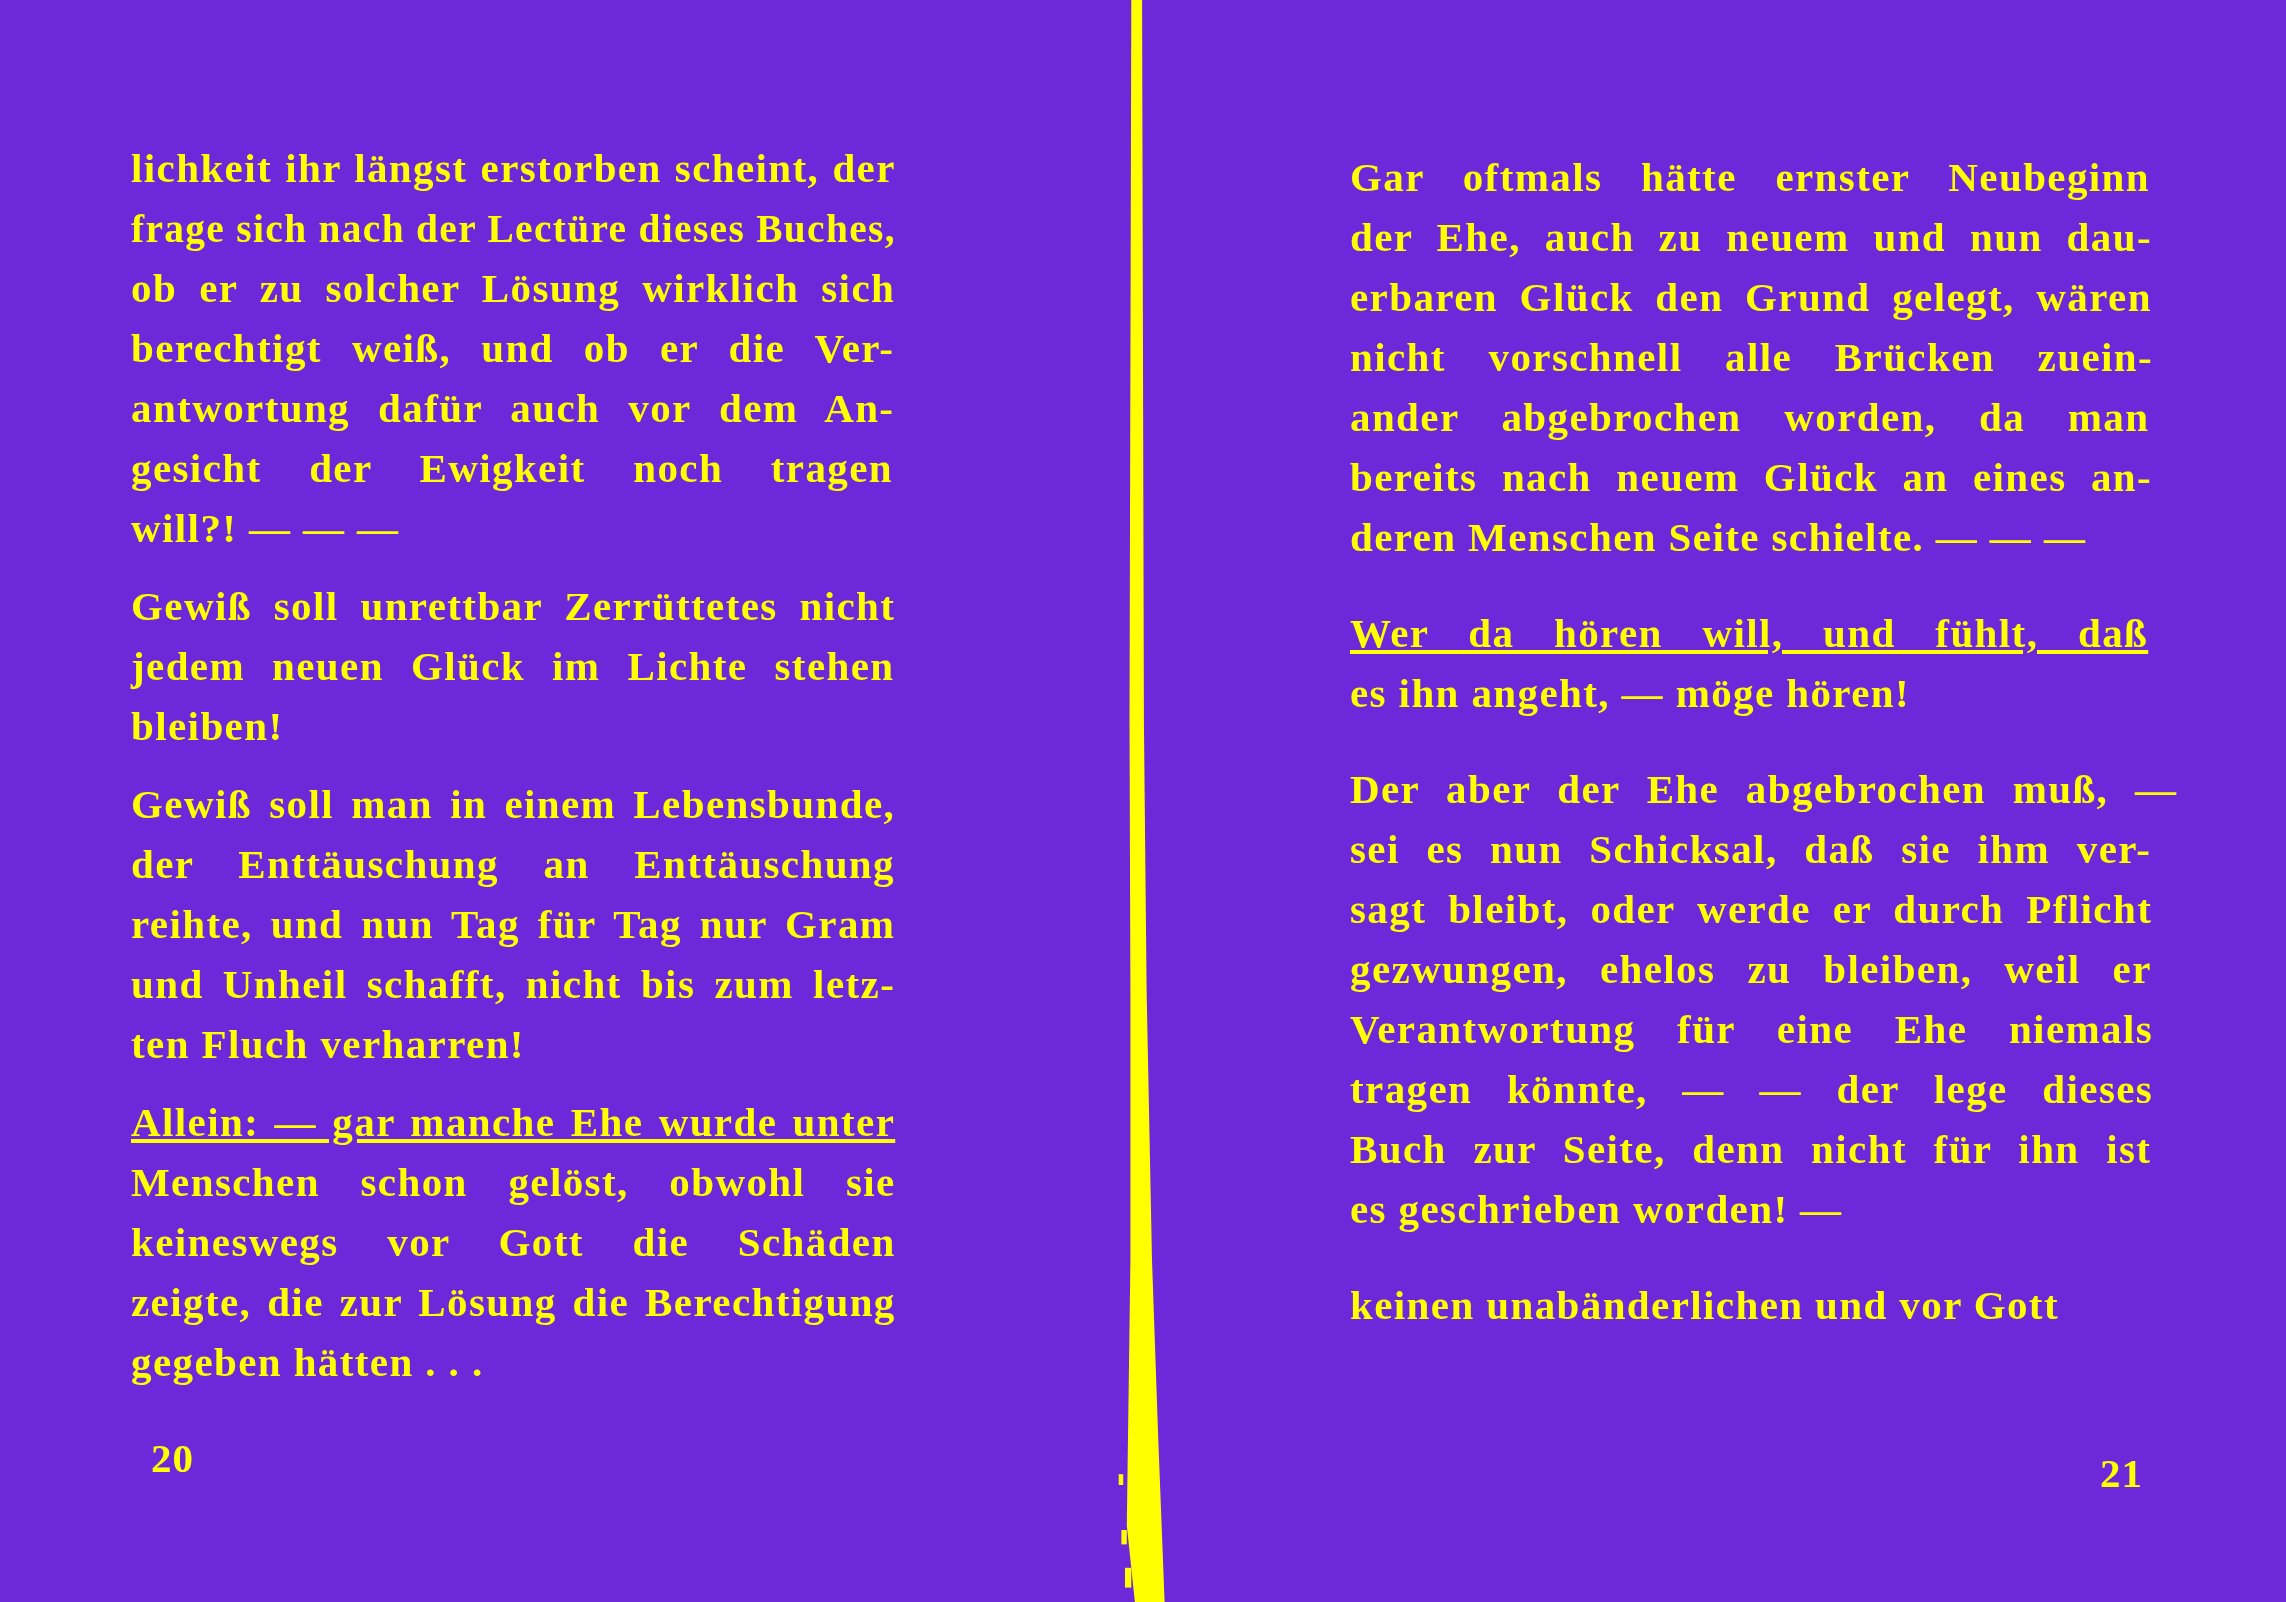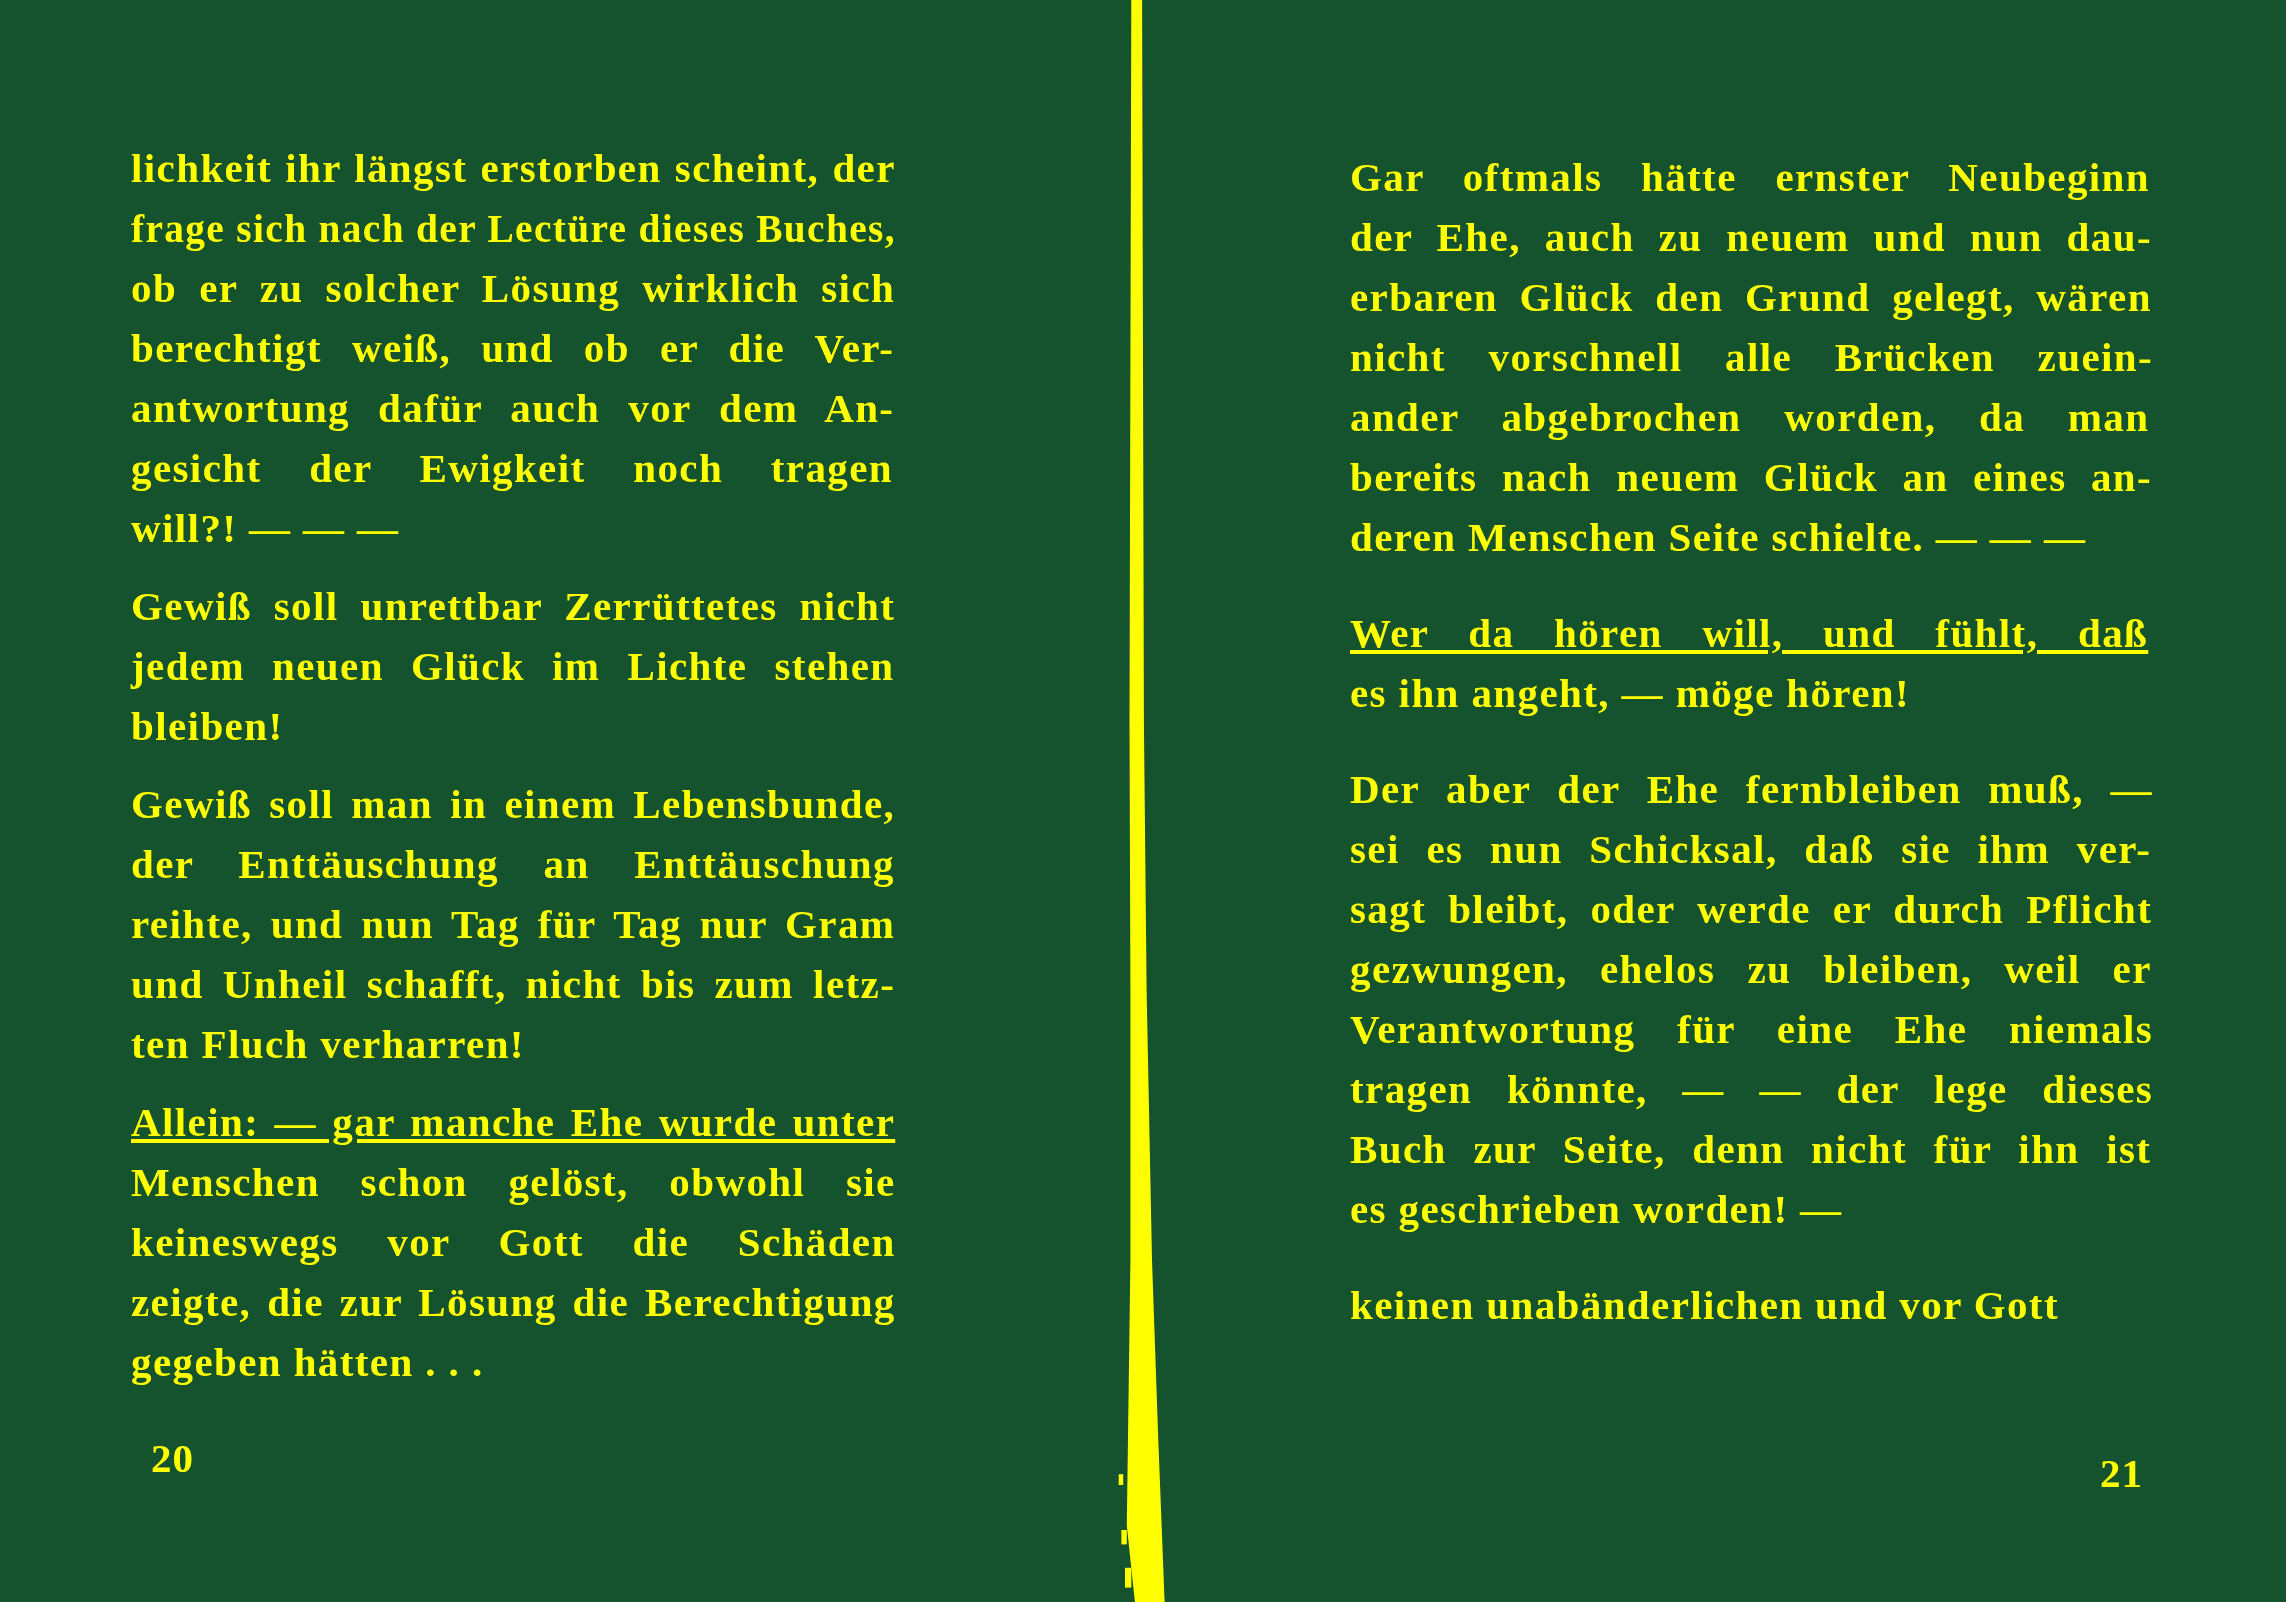--- a/index.html
+++ b/index.html
@@ -52,21 +52,21 @@
   .gutter {
     position: absolute;
     left: 0;
     top: 0;
     pointer-events: none;
   }
 </style>
 </head>
 <body style="background: rgb(0, 0, 0);">
 
-<div class="spread" style="background: #14532d; color: rgb(255, 255, 0);">
+<div class="spread" style="background: #6d28d9; color: rgb(255, 255, 0);">
 
   <div class="page-text left">
       <div class="para">
         <div class="line"><span style="word-spacing: 1.5px;">lichkeit ihr längst erstorben scheint, der</span></div>
         <div class="line"><span style="transform: scaleX(0.960424);">frage sich nach der Lectüre dieses Buches,</span></div>
         <div class="line"><span style="word-spacing: 10.4px;">ob er zu solcher Lösung wirklich sich</span></div>
         <div class="line"><span style="word-spacing: 18.4px;">berechtigt weiß, und ob er die Ver-</span></div>
         <div class="line"><span style="word-spacing: 16.4px;">antwortung dafür auch vor dem An-</span></div>
         <div class="line"><span style="word-spacing: 36px;">gesicht der Ewigkeit noch tragen</span></div>
         <div class="line last"><span>will?! — — —</span></div>
@@ -107,21 +107,21 @@
         <div class="line"><span style="word-spacing: 31px;">nicht vorschnell alle Brücken zuein-</span></div>
         <div class="line"><span style="word-spacing: 31px;">ander abgebrochen worden, da man</span></div>
         <div class="line"><span style="word-spacing: 12.8px;">bereits nach neuem Glück an eines an-</span></div>
         <div class="line last"><span>deren Menschen Seite schielte. — — —</span></div>
       </div>
       <div class="para">
         <div class="line"><span style="word-spacing: 28px; text-decoration: underline;">Wer da hören will, und fühlt, daß</span></div>
         <div class="line last"><span>es ihn angeht, — möge hören!</span></div>
       </div>
       <div class="para">
-        <div class="line"><span style="word-spacing: 15px;">Der aber der Ehe fernbleiben muß, —</span></div>
+        <div class="line"><span style="word-spacing: 15px;">Der aber der Ehe abgebrochen muß, —</span></div>
         <div class="line"><span style="word-spacing: 15px;">sei es nun Schicksal, daß sie ihm ver-</span></div>
         <div class="line"><span style="word-spacing: 10.3px;">sagt bleibt, oder werde er durch Pflicht</span></div>
         <div class="line"><span style="word-spacing: 20.4px;">gezwungen, ehelos zu bleiben, weil er</span></div>
         <div class="line"><span style="word-spacing: 30px;">Verantwortung für eine Ehe niemals</span></div>
         <div class="line"><span style="word-spacing: 23px;">tragen könnte, — — der lege dieses</span></div>
         <div class="line"><span style="word-spacing: 15px;">Buch zur Seite, denn nicht für ihn ist</span></div>
         <div class="line last"><span>es geschrieben worden! —</span></div>
       </div>
       <div class="para">
         <div class="line last"><span>keinen unabänderlichen und vor Gott</span></div>

